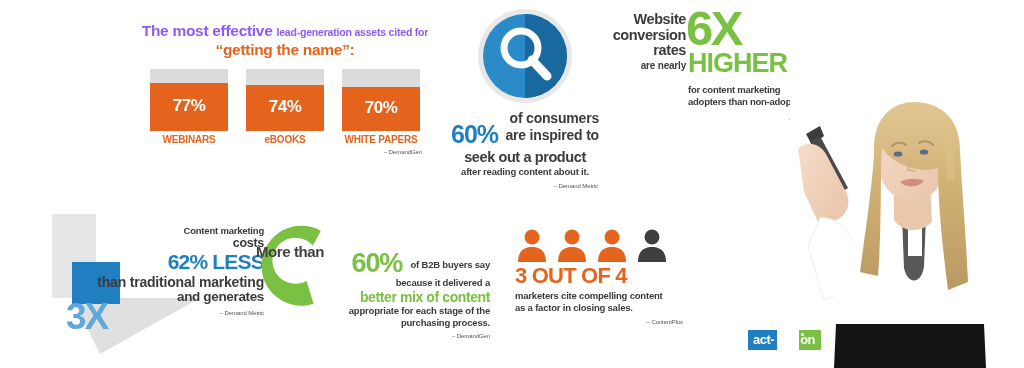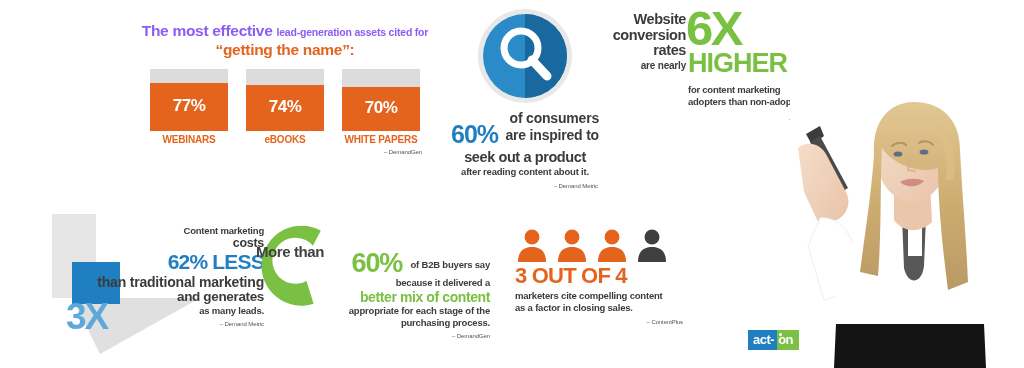--- a/index.html
+++ b/index.html
@@ -217,21 +217,21 @@
     margin-top: 3px; width: 168px;
     font-size: 9.5px; font-weight: bold; color: #3b3b3b;
     line-height: 1.3; letter-spacing: -0.2px;
   }
   #g34-cite { margin-top: 4px; text-align: right; width: 168px; }
 
   
   #woman { left: 790px; top: 96px; width: 234px; height: 272px; }
 
   
-  #logo { left: 748px; top: 330px; display: flex; height: 20px; align-items: flex-end; }
+  #logo { left: 748px; top: 330px; display: flex; height: 20px; align-items: flex-end; gap: 22px; }
   #logo-left {
     background: #1f7fc0; color: #ffffff;
     font-size: 13px; font-weight: bold; letter-spacing: -0.5px;
     padding: 2px 3px 2px 5px; line-height: 16px;
   }
   #logo-right {
     position: relative;
     background: #7ac043; color: #ffffff;
     font-size: 13px; font-weight: bold; letter-spacing: -0.5px;
     padding: 2px 6px 2px 1px; line-height: 16px;
@@ -330,21 +330,20 @@
     <div id="g62-shadow"></div>
     <div id="g62-bluesq"></div>
     <div id="g62-3x">3X</div>
 
     <div id="g62-text">
       <div id="g62-l1">Content marketing</div>
       <div id="g62-l2">costs</div>
       <div id="g62-l3">62% LESS</div>
       <div id="g62-l4">than traditional marketing</div>
       <div id="g62-l5">and generates</div>
-      <div id="g62-l6">as many leads.</div>
       <div class="cite" id="g62-cite">– Demand Metric</div>
     </div>
   </div>
 
   <div class="blk" id="panel-60">
     <svg id="g60-arc" viewBox="0 0 88 88">
       <path d="M44 4 A40 40 0 1 0 72 72 L55 55 A23 23 0 1 1 44 21 Z" fill="#7ac043" transform="rotate(28 44 44)"></path>
     </svg>
     <div id="g60-morethan">More than</div>
 

